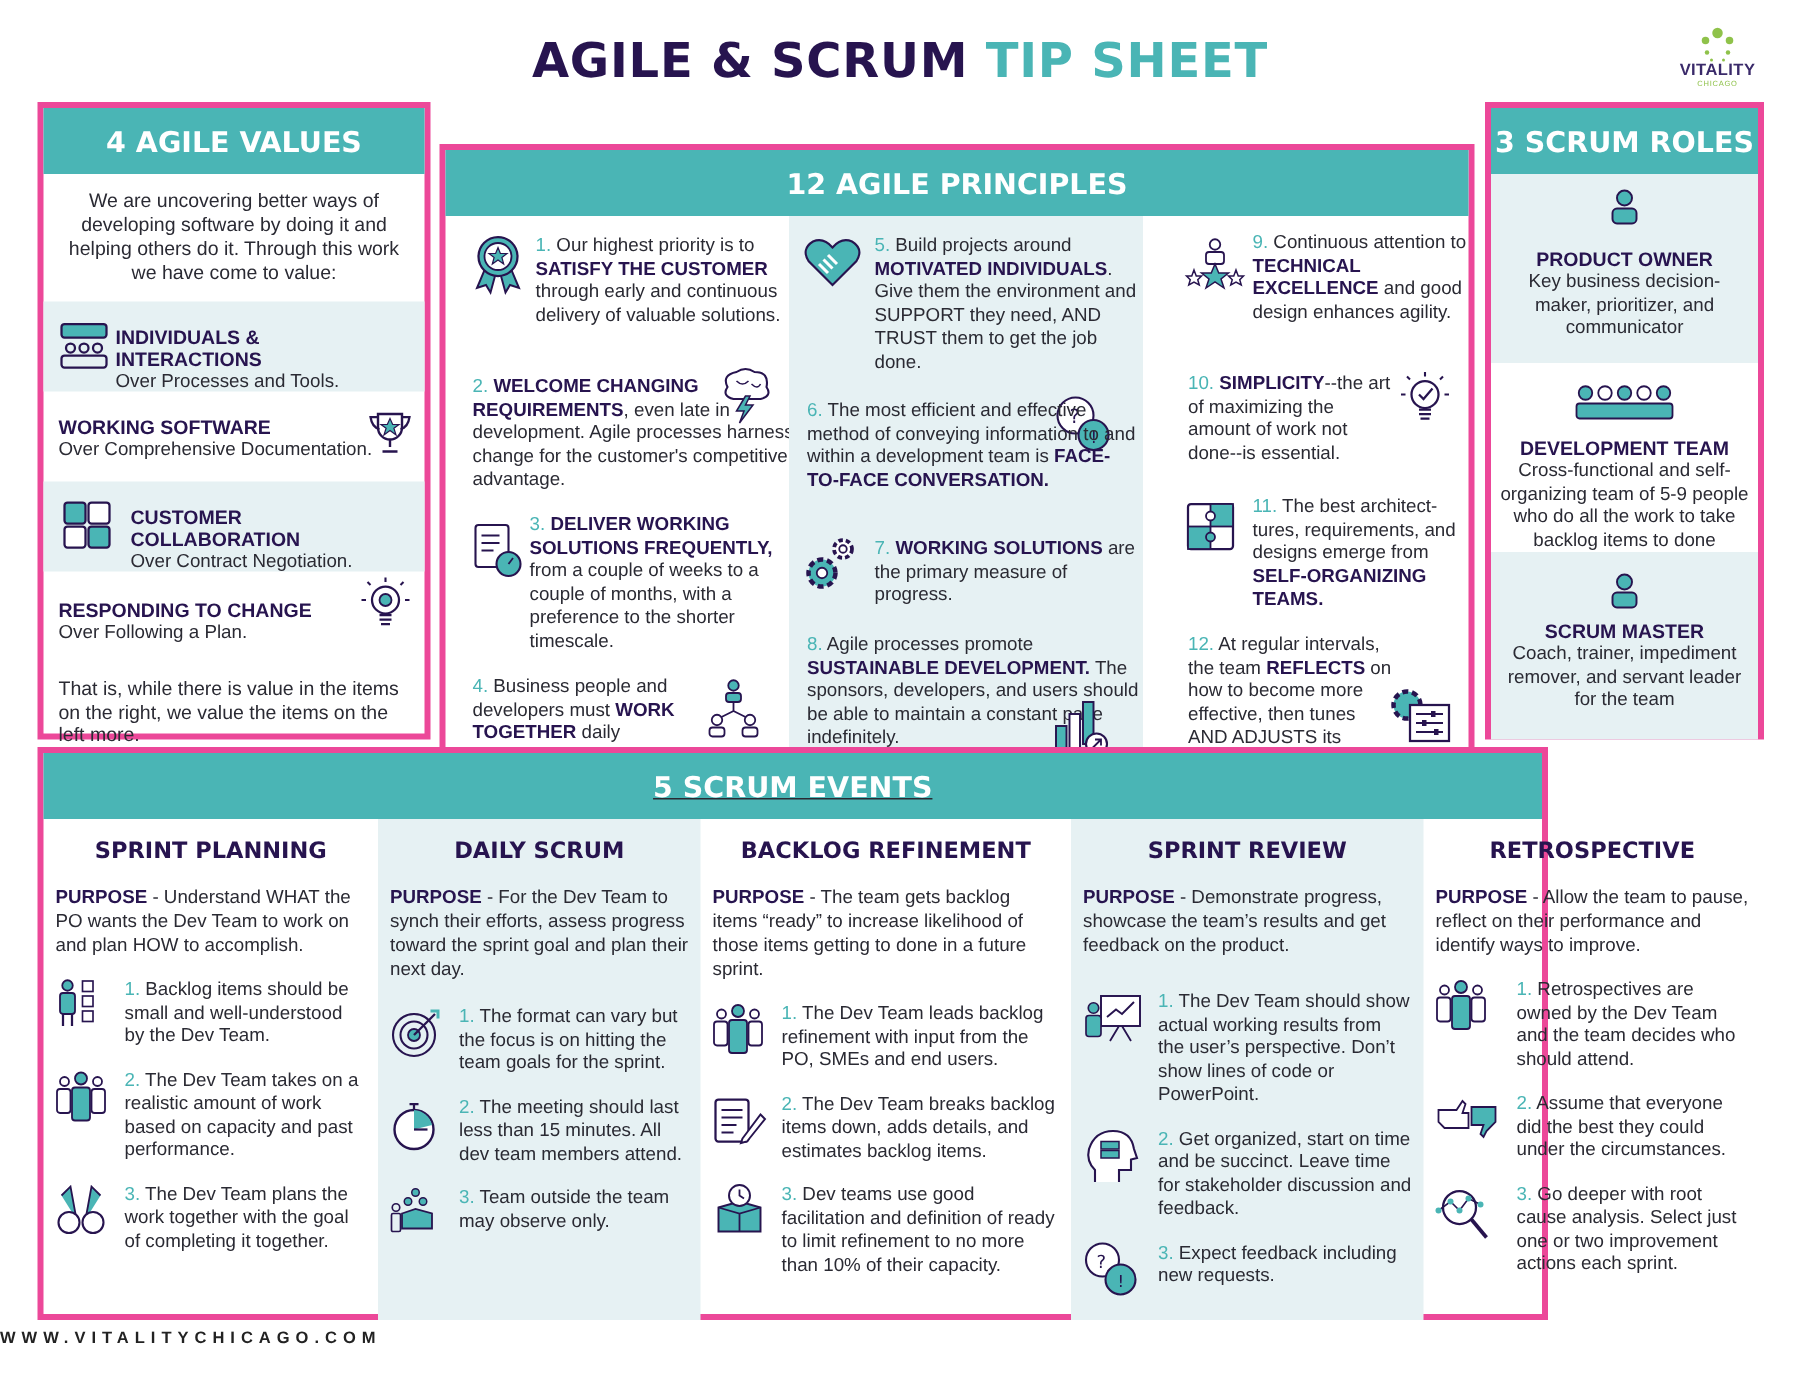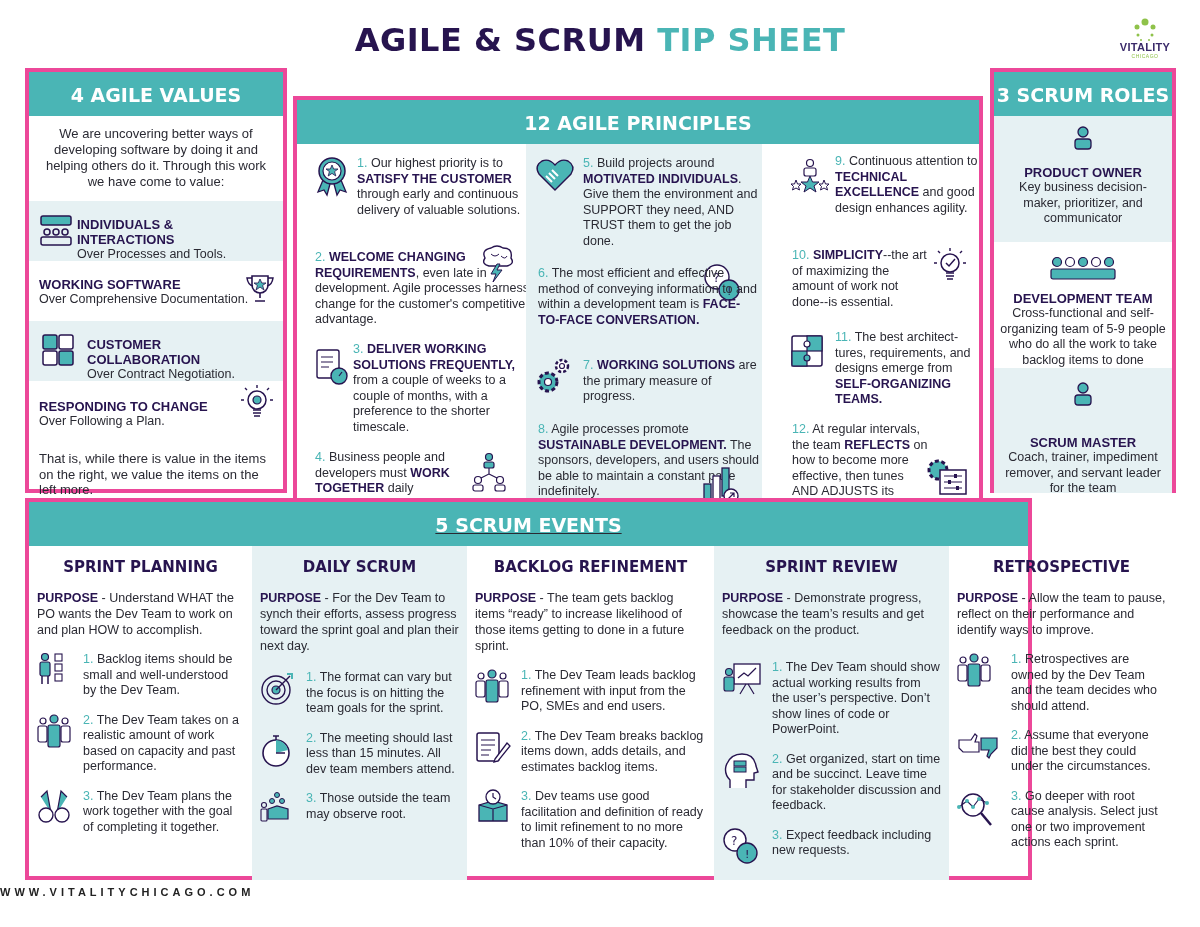--- a/index.html
+++ b/index.html
@@ -266,21 +266,21 @@
       <rect x="0" y="13" width="64" height="10" rx="2" fill="#4ab5b5" stroke="#27144f" stroke-width="1.2"></rect>
     </svg>
     <div class="rt" style="margin-top:6px">DEVELOPMENT TEAM</div>
     <div style="padding:0 4px">Cross-functional and self-organizing team of 5-9 people who do all the work to take backlog items to done</div>
   </div>
   <div class="role shade" style="padding-top:14px;height:125px">
     <svg width="22" height="24">
       <circle cx="11" cy="6" r="5" fill="#4ab5b5" stroke="#27144f" stroke-width="1.3"></circle>
       <rect x="3" y="13" width="16" height="10" rx="3" fill="#4ab5b5" stroke="#27144f" stroke-width="1.3"></rect>
     </svg>
-    <div class="rt" style="margin-top:24px">SCRUM MASTER</div>
+    <div class="rt" style="margin-top:2px">SCRUM MASTER</div>
     <div style="padding:0 10px">Coach, trainer, impediment remover, and servant leader for the team</div>
   </div>
 </div>
 
 <div class="box" id="events">
   <div class="box-head">5 SCRUM EVENTS</div>
 
   <div class="ecol" style="left:0;width:223px">
     <div class="ehead">SPRINT PLANNING</div>
     <div class="purpose"><b>PURPOSE</b><span> - Understand WHAT the PO wants the Dev Team to work on and plan HOW to accomplish.</span></div>
@@ -340,21 +340,21 @@
     </div>
     <div class="eitem">
       <svg class="ic">
         <circle cx="4" cy="14" r="2.5" fill="none" stroke="#27144f" stroke-width="1.1"></circle>
         <rect x="1" y="18" width="6" height="12" rx="1" fill="none" stroke="#27144f" stroke-width="1.1"></rect>
         <circle cx="17" cy="4" r="2.5" fill="#4ab5b5" stroke="#27144f" stroke-width="1"></circle>
         <circle cx="12" cy="10" r="2.5" fill="#4ab5b5" stroke="#27144f" stroke-width="1"></circle>
         <circle cx="22" cy="10" r="2.5" fill="#4ab5b5" stroke="#27144f" stroke-width="1"></circle>
         <path d="M8 18 L17 15 L28 18 L28 28 L8 28 Z" fill="#4ab5b5" stroke="#27144f" stroke-width="1.2"></path>
       </svg>
-      <span class="num">3.</span><span> Those outside the team may observe root.</span>
+      <span class="num">3.</span><span> Team outside the team may observe only.</span>
     </div>
   </div>
 
   <div class="ecol" style="left:438px;width:247px">
     <div class="ehead">BACKLOG REFINEMENT</div>
     <div class="purpose"><b>PURPOSE</b><span> - The team gets backlog items “ready” to increase likelihood of those items getting to done in a future sprint.</span></div>
     <div class="eitem">
       <svg class="ic">
         <circle cx="6" cy="8" r="3" fill="none" stroke="#27144f" stroke-width="1.2"></circle>
         <circle cx="28" cy="8" r="3" fill="none" stroke="#27144f" stroke-width="1.2"></circle>

